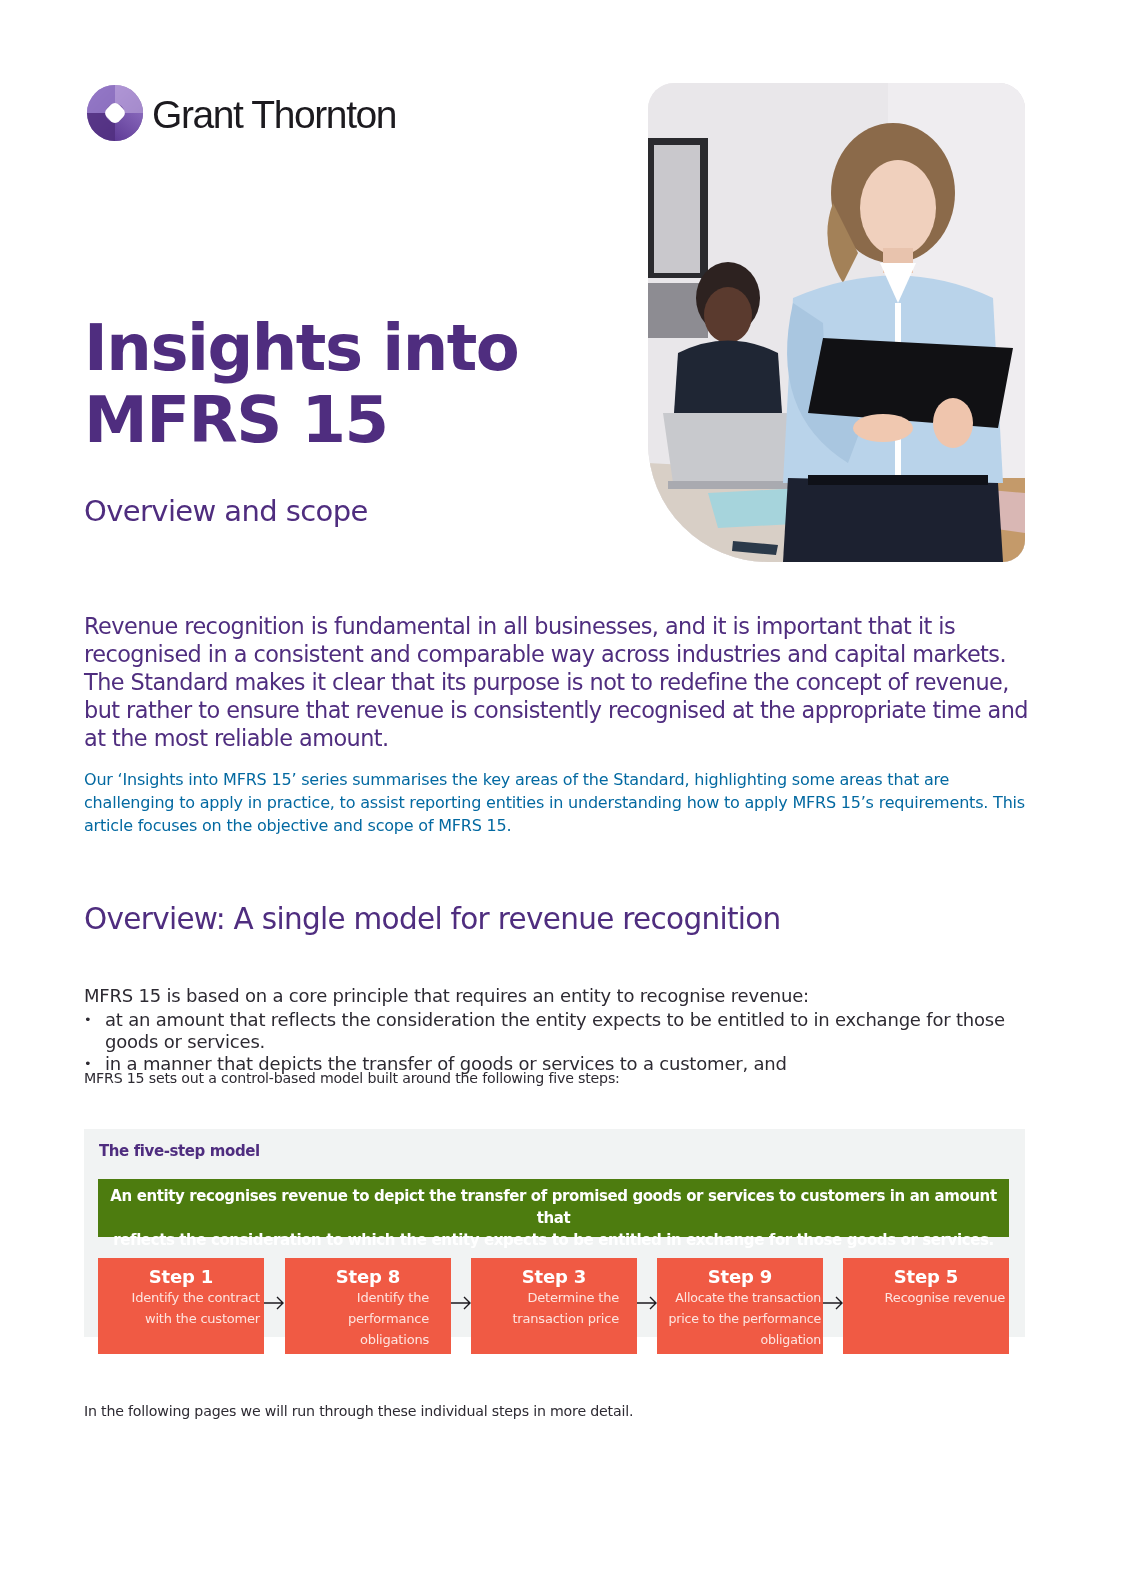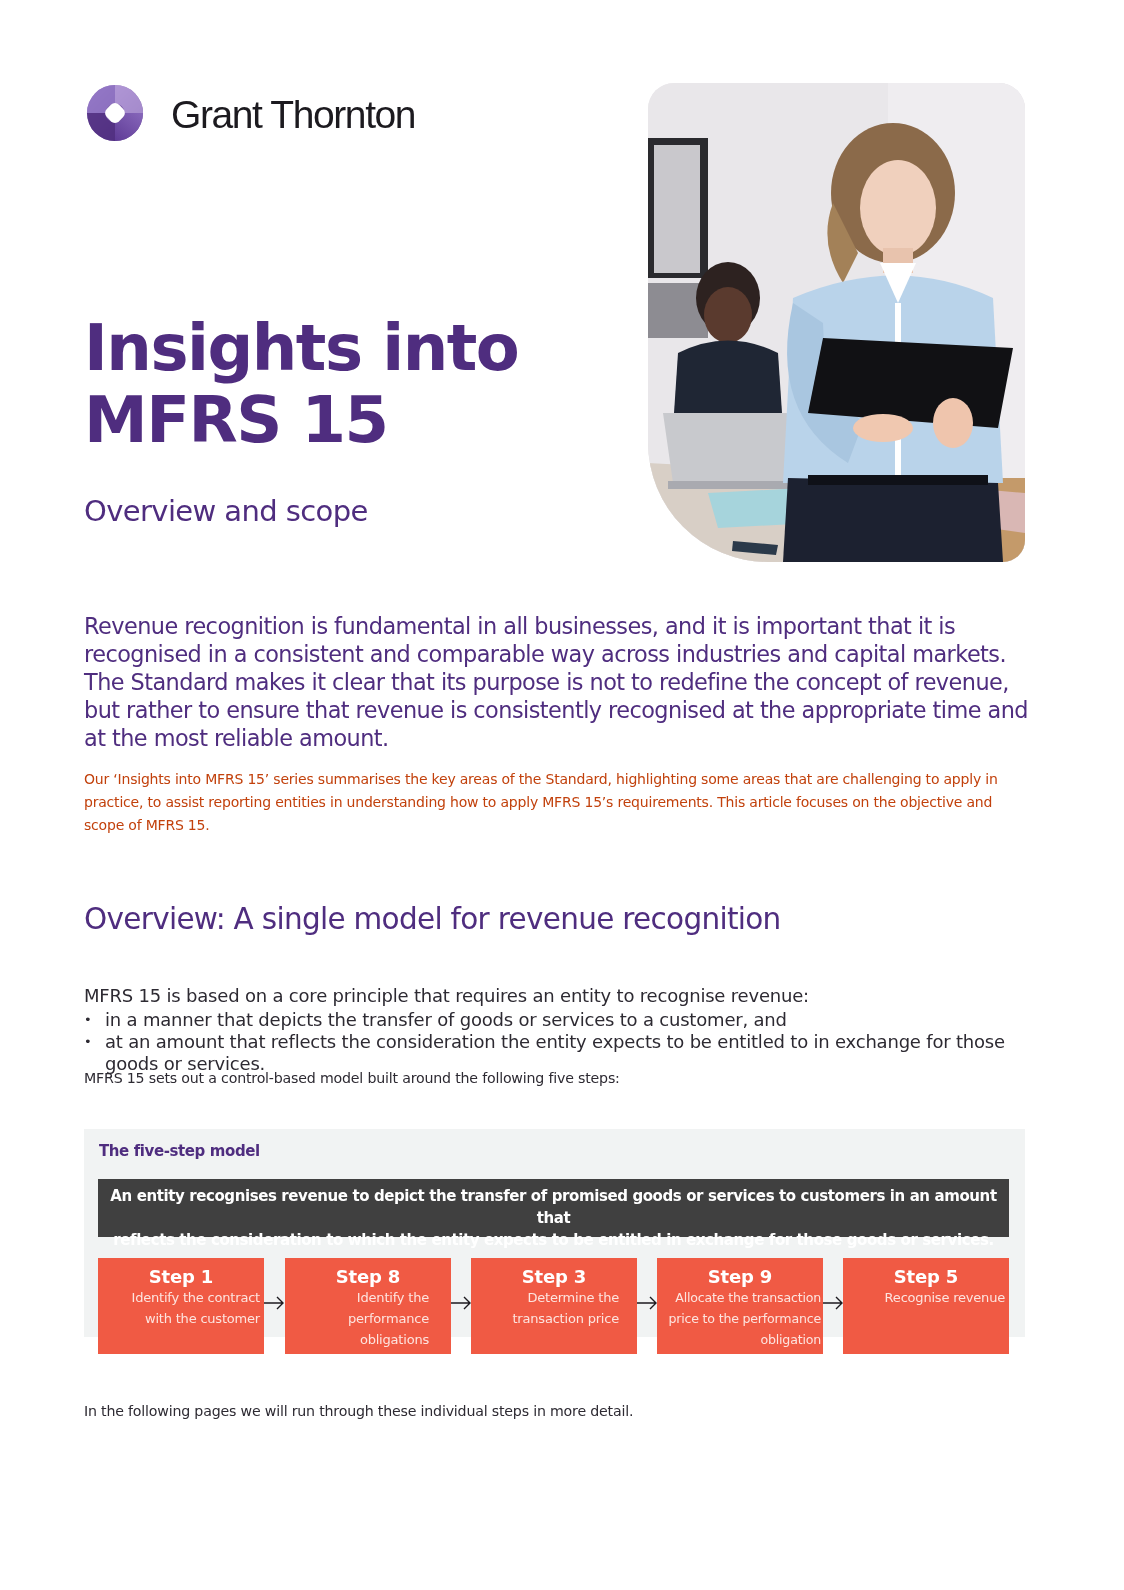--- a/index.html
+++ b/index.html
@@ -15,21 +15,21 @@
       color: #2d2a32;
     }
 
     
     .logo {
       position: absolute;
       left: 86px;
       top: 84px;
       display: flex;
       align-items: center;
-      gap: 27px;
+      gap: 8px;
     }
     .logo-mark {
       width: 58px;
       height: 58px;
       display: block;
     }
     .logo-text {
       font-family: "Liberation Sans", sans-serif;
       font-size: 39px;
       letter-spacing: -1.4px;
@@ -87,24 +87,24 @@
       font-size: 22.4px;
       line-height: 28px;
       letter-spacing: -0.55px;
       color: #4f2d7f;
     }
     .body-para {
       position: absolute;
       left: 84px;
       top: 768px;
       width: 950px;
-      font-size: 14px;
+      font-size: 16px;
       line-height: 23px;
       letter-spacing: -0.2px;
-      color: #c2410c;
+      color: #0369a1;
     }
 
     
     .section-heading {
       position: absolute;
       left: 84px;
       top: 902px;
       font-family: "DejaVu Sans", sans-serif;
       font-size: 29.5px;
       letter-spacing: -0.7px;
@@ -166,21 +166,21 @@
       font-weight: 700;
       color: #4f2d7f;
       letter-spacing: -0.4px;
     }
     .model-banner {
       position: absolute;
       left: 14px;
       top: 50px;
       width: 911px;
       height: 58px;
-      background: #404040;
+      background: #4d7c0f;
       color: #ffffff;
       text-align: center;
       font-size: 15px;
       font-weight: 700;
       line-height: 22px;
       letter-spacing: -0.4px;
       padding-top: 6px;
     }
     .model-banner span { display: block; }
 
@@ -316,22 +316,22 @@
 <h2 class="subtitle">Overview and scope</h2>
 
 <p class="lead">Revenue recognition is fundamental in all businesses, and it is important that it is recognised in a consistent and comparable way across industries and capital markets. The Standard makes it clear that its purpose is not to redefine the concept of revenue, but rather to ensure that revenue is consistently recognised at the appropriate time and at the most reliable amount.</p>
 <p class="body-para">Our ‘Insights into MFRS 15’ series summarises the key areas of the Standard, highlighting some areas that are challenging to apply in practice, to assist reporting entities in understanding how to apply MFRS 15’s requirements. This article focuses on the objective and scope of MFRS 15.</p>
 
 <h3 class="section-heading light">Overview: A single model for revenue recognition</h3>
 
 <div class="principle">
   <p>MFRS 15 is based on a core principle that requires an entity to recognise revenue:</p>
   <ul class="bullets">
+    <li>at an amount that reflects the consideration the entity expects to be entitled to in exchange for those goods or services.</li>
     <li>in a manner that depicts the transfer of goods or services to a customer, and</li>
-    <li>at an amount that reflects the consideration the entity expects to be entitled to in exchange for those goods or services.</li>
   </ul>
 </div>
 
 <p class="steps-intro">MFRS 15 sets out a control-based model built around the following five steps:</p>
 
 <div class="model-box">
   <div class="model-title">The five-step model</div>
   <div class="model-banner">
     <span>An entity recognises revenue to depict the transfer of promised goods or services to customers in an amount that</span>
     <span>reflects the consideration to which the entity expects to be entitled in exchange for those goods or services.</span>

